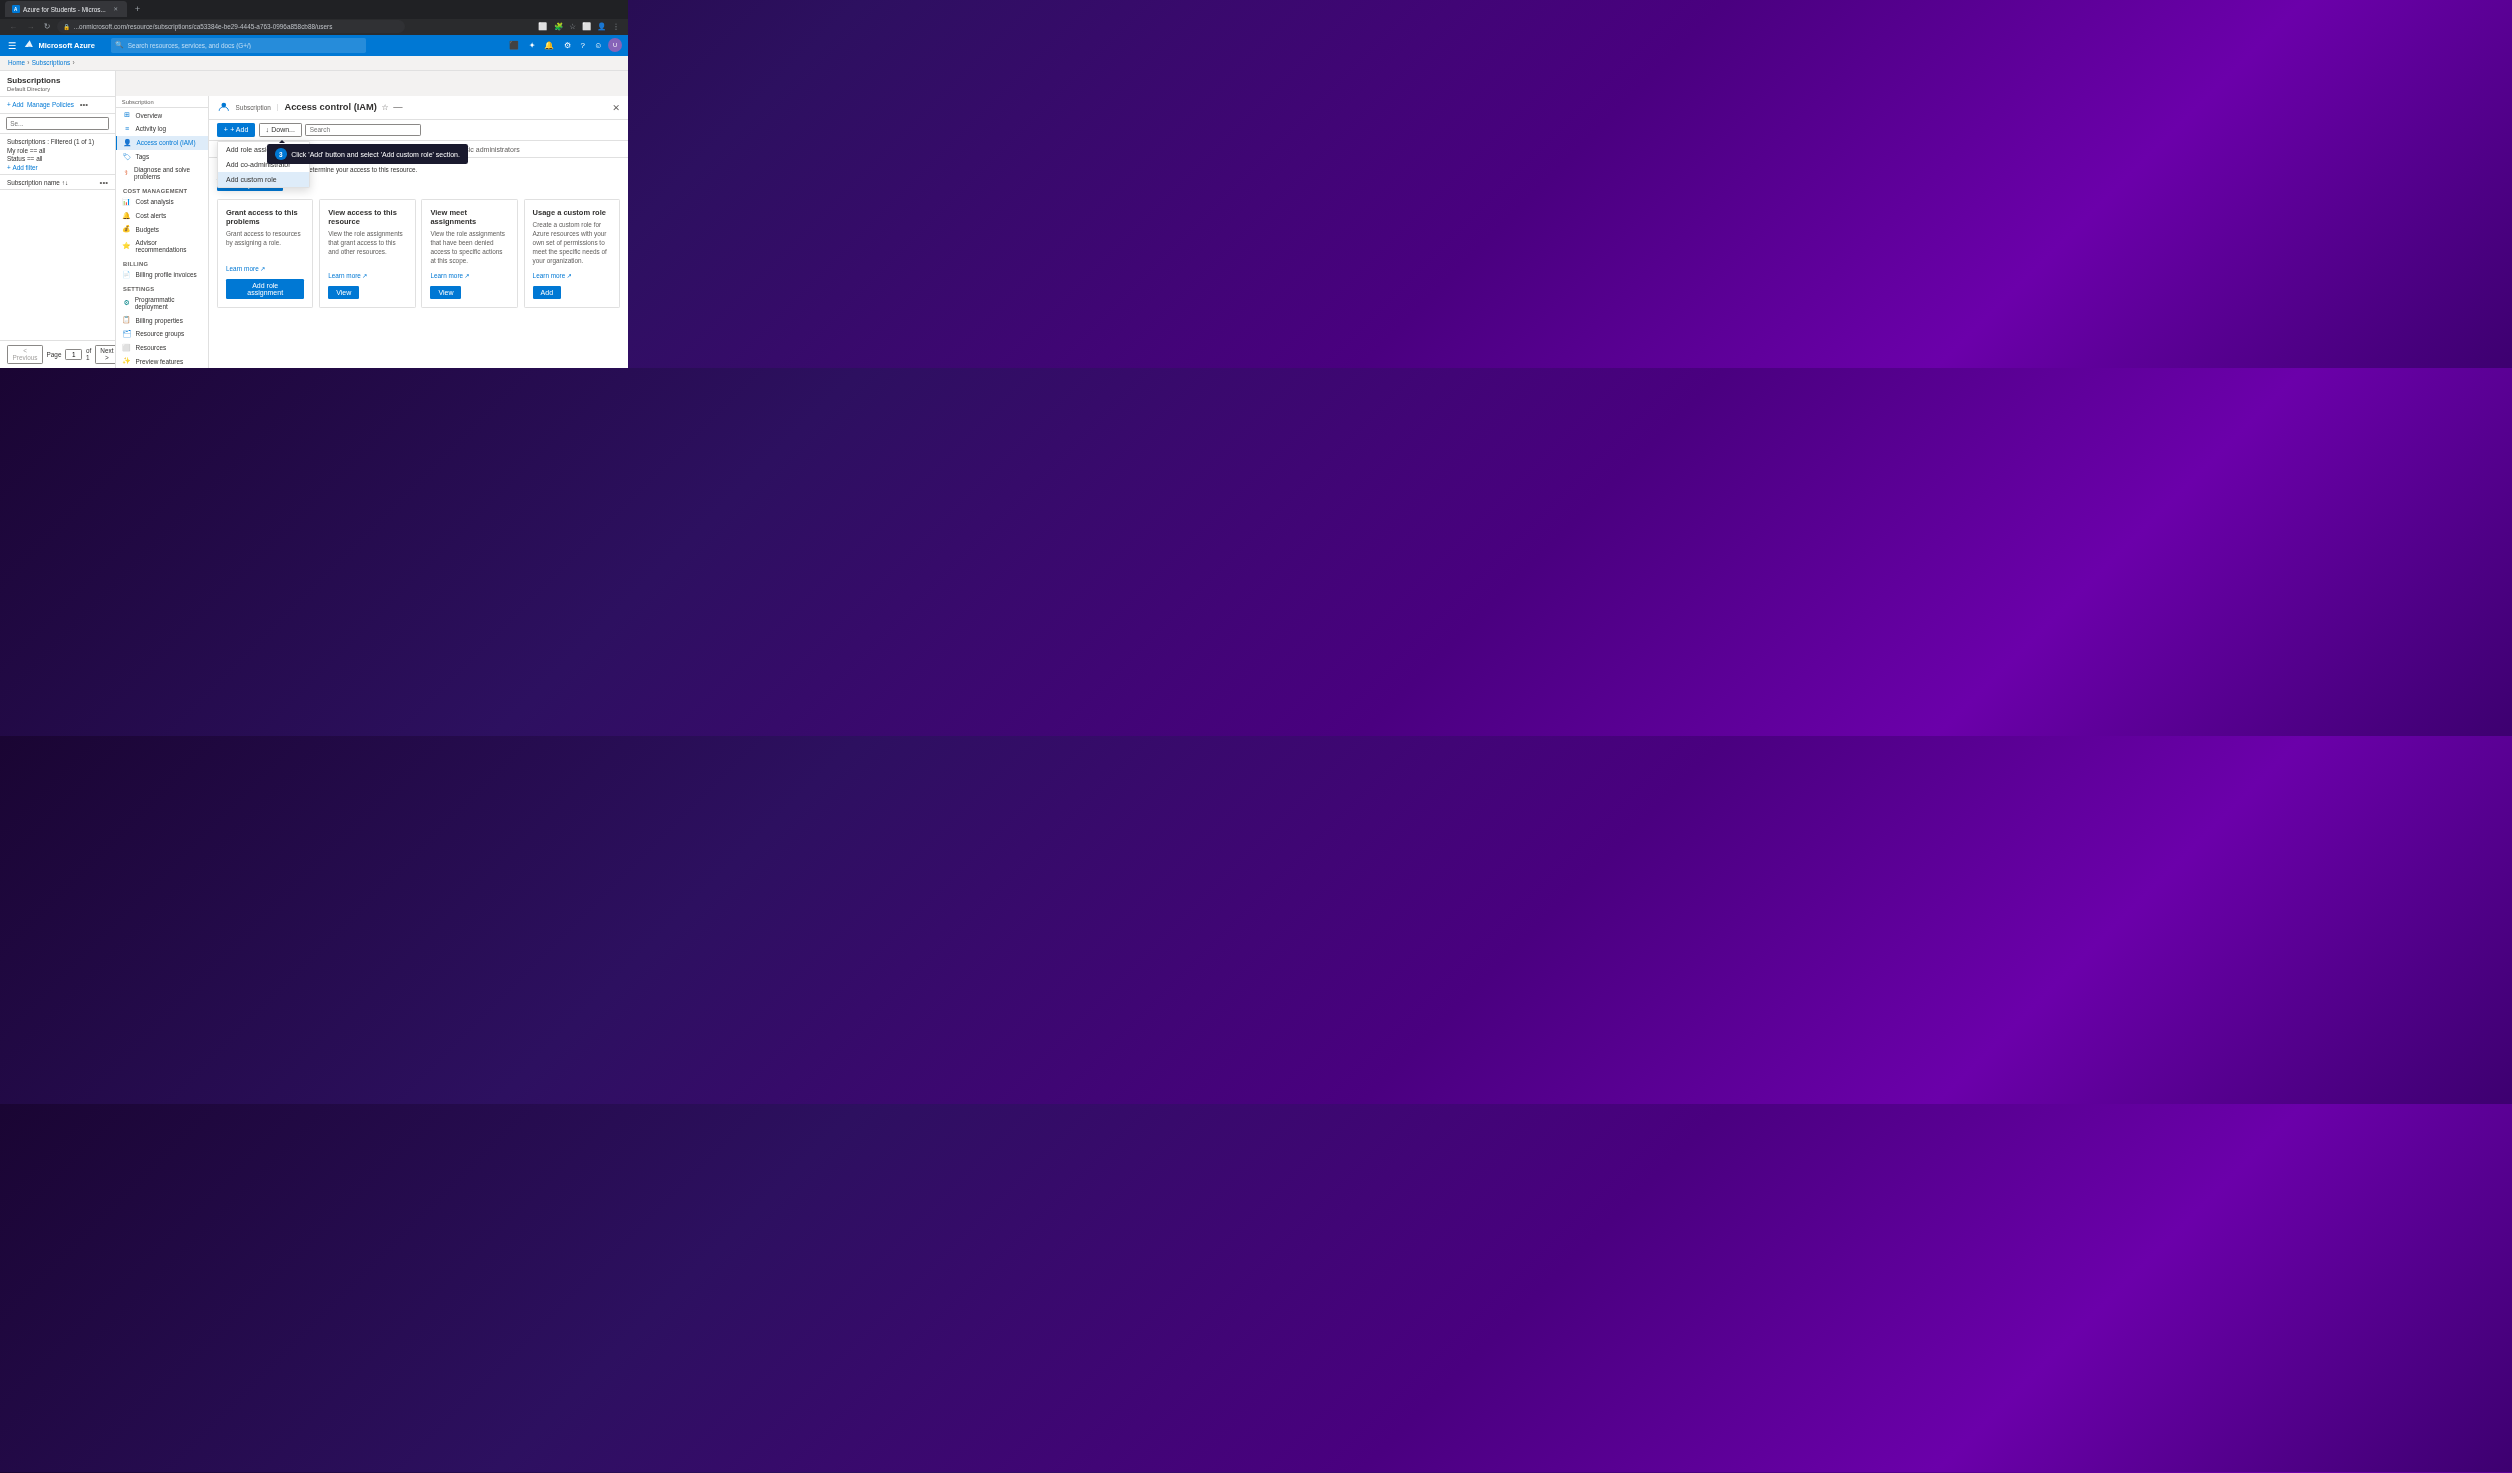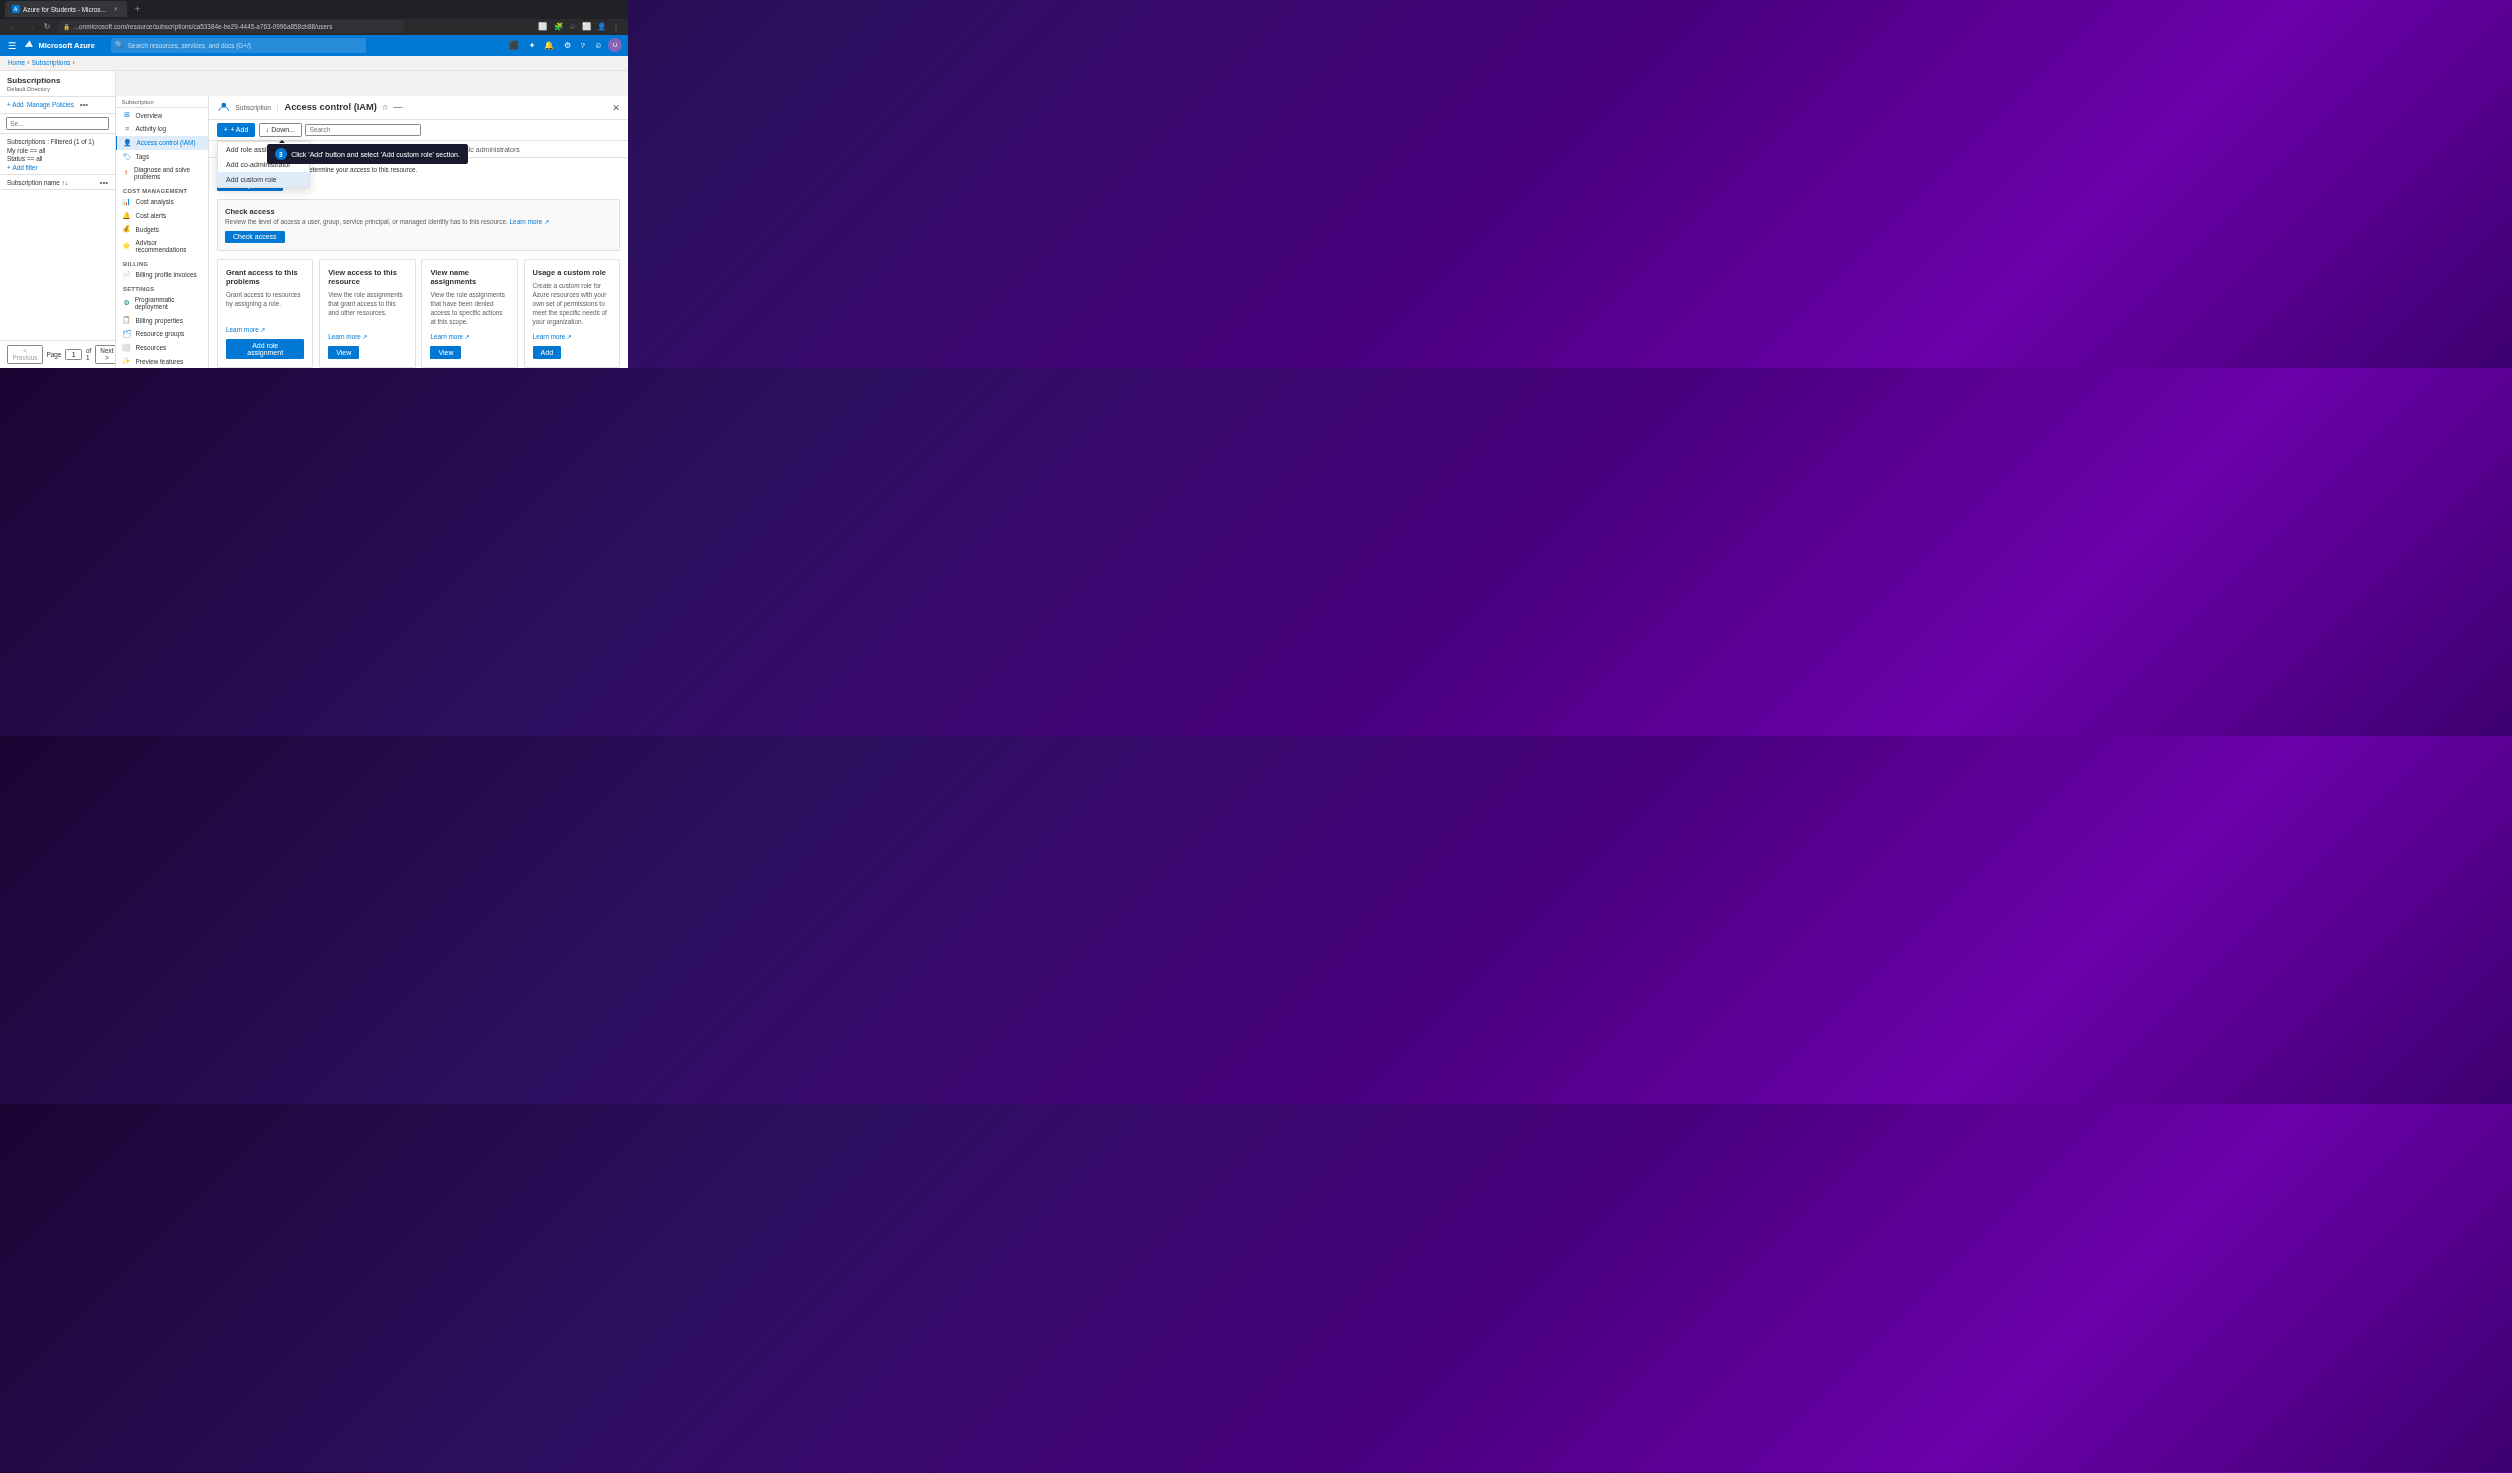--- a/index.html
+++ b/index.html
@@ -911,28 +911,20 @@
           <div class="iam-tab">Classic administrators</div>
         </div>
 
         <div class="iam-content">
 
           <div class="access-section">
             <p class="section-desc">View the role assignments that determine your access to this resource.</p>
             <button class="section-btn">View my access</button>
           </div>
 
-          <div class="check-access-section">
-            <div class="check-title">Check access</div>
-            <p class="check-desc">
-              <span>Review the level of access a user, group, service principal, or managed identity has to this resource.</span>
-              <a href="#" class="learn-more-link"> <span>Learn more</span> ↗</a>
-            </p>
-            <button class="section-btn">Check access</button>
-          </div>
 
           <div class="cards-grid">
 
             <div class="card">
               <div class="card-title">Grant access to this problems</div>
               <p class="card-desc">Grant access to resources by assigning a role.</p>
               <a href="#" class="card-link">
                 <span>Learn more</span> ↗
               </a>
               <button class="card-btn">Add role assignment</button>
@@ -941,21 +933,21 @@
             <div class="card">
               <div class="card-title">View access to this resource</div>
               <p class="card-desc">View the role assignments that grant access to this and other resources.</p>
               <a href="#" class="card-link">
                 <span>Learn more</span> ↗
               </a>
               <button class="card-btn">View</button>
             </div>
 
             <div class="card">
-              <div class="card-title">View name assignments</div>
+              <div class="card-title">View meet assignments</div>
               <p class="card-desc">View the role assignments that have been denied access to specific actions at this scope.</p>
               <a href="#" class="card-link">
                 <span>Learn more</span> ↗
               </a>
               <button class="card-btn">View</button>
             </div>
 
             <div class="card">
               <div class="card-title">Usage a custom role</div>
               <p class="card-desc">Create a custom role for Azure resources with your own set of permissions to meet the specific needs of your organization.</p>

